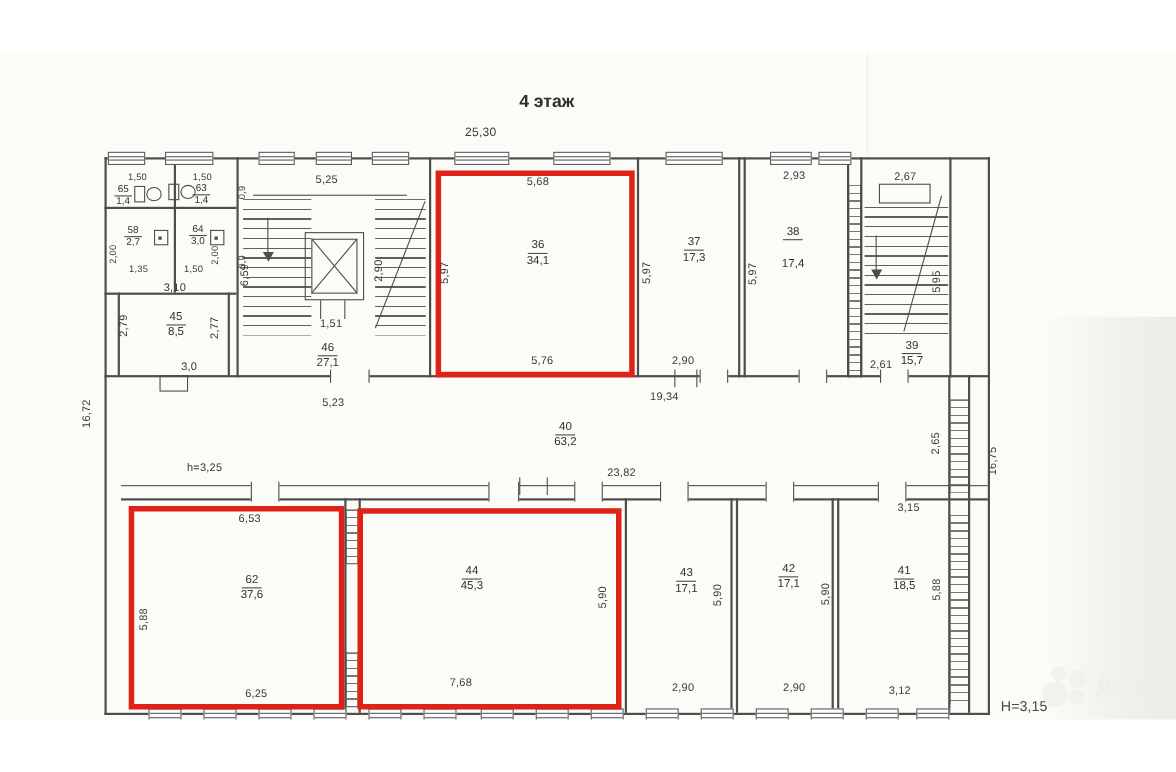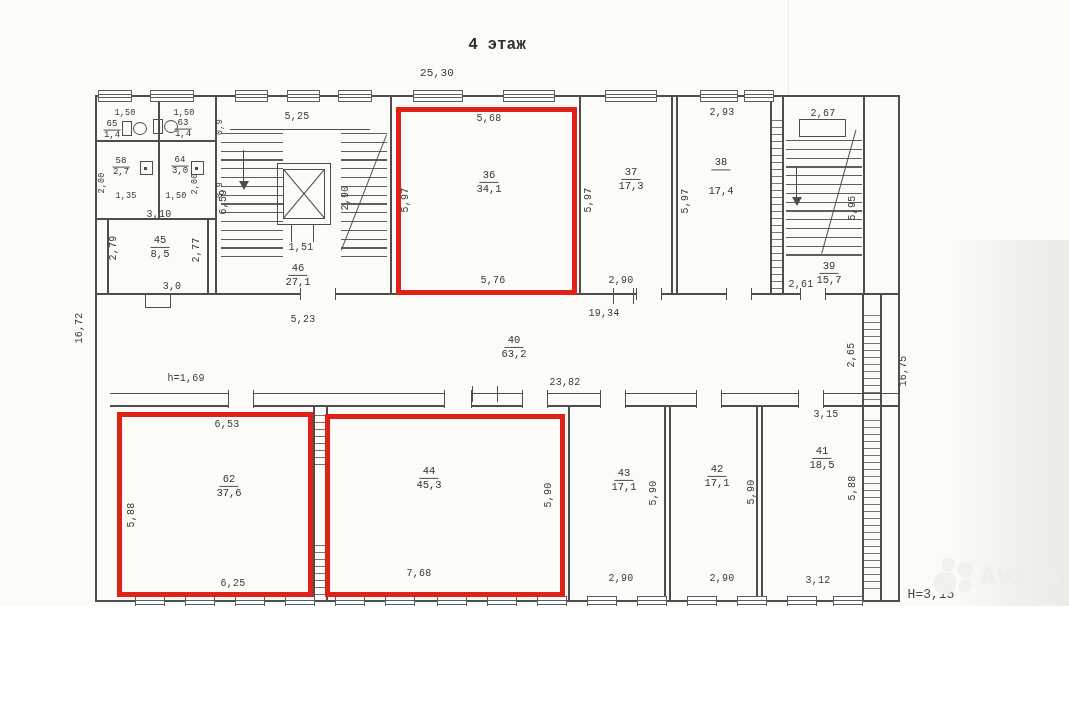--- a/index.html
+++ b/index.html
@@ -1,17 +1,17 @@
 <!DOCTYPE html>
 <html><head>
 <meta charset="utf-8">
 <style>
   html,body{margin:0;padding:0;}
   .canvas{position:relative;width:1069px;height:606px;background:#fcfbf8;overflow:hidden;
-          font-family:Liberation Mono, monospace;color:#3a3a3a;}
+          font-family:Liberation Sans, sans-serif;color:#3a3a3a;margin-top:48px;}
   
   .w{position:absolute;background:#4d4d4d;}
   .box{position:absolute;border:1.2px solid #4d4d4d;box-sizing:border-box;background:transparent;}
   
   .win{position:absolute;background:#fff;border:1px solid #5c5c5c;box-sizing:border-box;}
   .win::before,.win::after{content:"";position:absolute;left:0;right:0;height:1px;background:#5c5c5c;}
   .win::before{top:30%}.win::after{top:62%}
   
   .vwin{position:absolute;border-left:1.2px solid #4d4d4d;border-right:1.2px solid #4d4d4d;box-sizing:border-box;
         background:repeating-linear-gradient(180deg,#777 0 1.2px,transparent 1.2px 7px);}
@@ -61,21 +61,21 @@
 
   <div class="shade" style="left:950px;top:240px;width:119px;height:462px;background:linear-gradient(90deg,rgba(0,0,0,0) 0,rgba(60,50,40,.05) 55%,rgba(60,50,40,.08) 100%);"></div>
   <div class="shade" style="left:788px;top:0;width:1px;height:95px;background:rgba(0,0,0,.06);"></div>
 
   <span class="title" style="left:497px;top:45px;">4 этаж</span>
   <span class="dim s11" style="left:437px;top:73px;">25,30</span>
   <span class="dim s11" style="left:547px;top:621px;">24,69</span>
   <span class="dim v" style="left:79px;top:328px;">16,72</span>
   <span class="dim v" style="left:903px;top:371px;">16,75</span>
   <span class="hnote" style="left:931px;top:594px;">Н=3,15</span>
-  <span class="dim" style="left:186px;top:378px;">h=1,69</span>
+  <span class="dim" style="left:186px;top:378px;">h=3,25</span>
 
   <div class="w" style="left:95px;top:95px;width:2px;height:507px;"></div>
   <div class="w" style="left:95px;top:95px;width:805px;height:2px;"></div>
   <div class="w" style="left:898px;top:95px;width:2px;height:507px;"></div>
   <div class="w" style="left:95px;top:600px;width:805px;height:2px;"></div>
 
   <div class="w" style="left:95px;top:140px;width:120px;height:2px;"></div>
   <div class="w" style="left:95px;top:218px;width:120px;height:2px;"></div>
   <div class="w" style="left:95px;top:293px;width:805px;height:2px;"></div>
   <div class="w" style="left:110px;top:393px;width:788px;height:1.2px;"></div>
@@ -286,21 +286,21 @@
   <span class="dim" style="left:621px;top:578px;">2,90</span>
 
   <div class="room" style="left:717px;top:476px;">
     <span class="num">42</span>
     <span>17,1</span>
   </div>
   <span class="dim v" style="left:751px;top:492px;">5,90</span>
   <span class="dim" style="left:722px;top:578px;">2,90</span>
 
   <span class="dim" style="left:826px;top:414px;">3,15</span>
-  <div class="room" style="left:822px;top:458px;text-align:right;">
+  <div class="room" style="left:822px;top:478px;text-align:right;">
     <span class="num">41</span>
     <span>18,5</span>
   </div>
   <span class="dim v" style="left:852px;top:488px;">5,88</span>
   <span class="dim" style="left:818px;top:580px;">3,12</span>
 
   <div class="wm">
     <span class="c">
       <i style="left:0;top:14px;width:22px;height:22px;"></i>
       <i style="left:8px;top:0;width:13px;height:13px;"></i>

